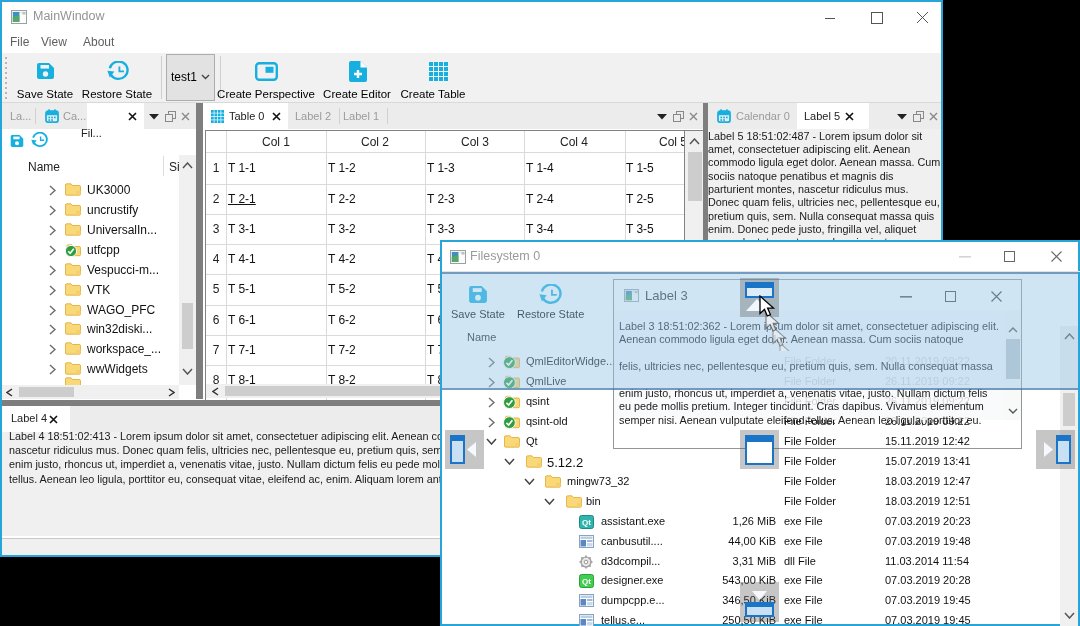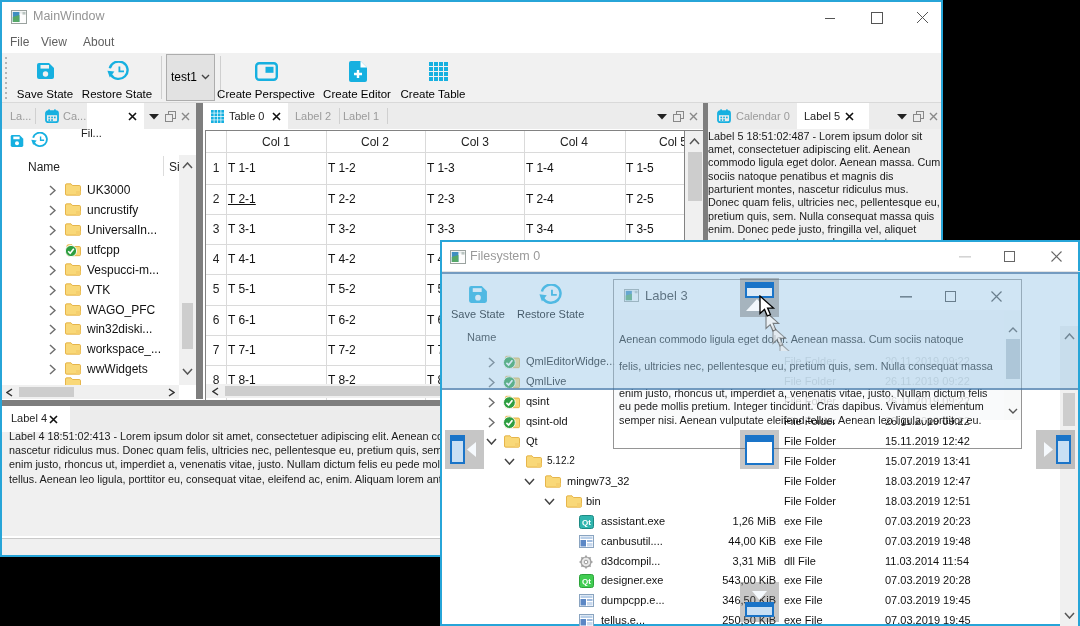--- a/index.html
+++ b/index.html
@@ -573,21 +573,21 @@
     <div class="txt" style="left:84px;top:193px;font-size:11px;color:#111;">Qt</div>
     <div class="txt" style="left:342px;top:193px;font-size:11px;color:#111;">File Folder</div>
     <div class="txt" style="left:443px;top:193px;font-size:11px;color:#111;">15.11.2019 12:42</div>
     <svg class="abs" style="left:62px;top:216px;" width="11" height="7">
       <path d="M1 1 L5.5 6 L10 1" fill="none" stroke="#444" stroke-width="1.5"></path>
     </svg>
     <svg class="abs" style="left:84px;top:213px;" width="16" height="13" viewBox="0 0 16 13">
       <path d="M0.5 2 Q0.5 0.8 1.7 0.8 L6 0.8 L7.5 2.5 L14.3 2.5 Q15.5 2.5 15.5 3.7 L15.5 11 Q15.5 12.2 14.3 12.2 L1.7 12.2 Q0.5 12.2 0.5 11 Z" fill="#f9d878" stroke="#dfa72e" stroke-width="0.8"></path>
       <path d="M11 8 L15.5 8 L15.5 11 Q15.5 12.2 14.3 12.2 L11 12.2 Z" fill="#f5cf6e"></path>
     </svg>
-    <div class="txt" style="left:105px;top:213px;font-size:10px;color:#111;">5.12.2</div>
+    <div class="txt" style="left:105px;top:213px;font-size:13px;color:#111;">5.12.2</div>
     <div class="txt" style="left:342px;top:213px;font-size:11px;color:#111;">File Folder</div>
     <div class="txt" style="left:443px;top:213px;font-size:11px;color:#111;">15.07.2019 13:41</div>
     <svg class="abs" style="left:82px;top:236px;" width="11" height="7">
       <path d="M1 1 L5.5 6 L10 1" fill="none" stroke="#444" stroke-width="1.5"></path>
     </svg>
     <svg class="abs" style="left:103px;top:233px;" width="16" height="13" viewBox="0 0 16 13">
       <path d="M0.5 2 Q0.5 0.8 1.7 0.8 L6 0.8 L7.5 2.5 L14.3 2.5 Q15.5 2.5 15.5 3.7 L15.5 11 Q15.5 12.2 14.3 12.2 L1.7 12.2 Q0.5 12.2 0.5 11 Z" fill="#f9d878" stroke="#dfa72e" stroke-width="0.8"></path>
       <path d="M11 8 L15.5 8 L15.5 11 Q15.5 12.2 14.3 12.2 L11 12.2 Z" fill="#f5cf6e"></path>
     </svg>
     <div class="txt" style="left:125px;top:233px;font-size:11px;color:#111;">mingw73_32</div>
@@ -692,20 +692,21 @@
     <rect x="11.5" y="2" width="3" height="2.6" fill="#b9c4c0"></rect>
   </svg>
   <div class="txt" style="left:31px;top:8px;font-size:13px;color:#333;">Label 3</div>
   <svg class="abs" style="left:286px;top:16px;" width="12" height="2">
       <rect width="12" height="1.6" fill="#555"></rect>
     </svg>
   <div class="abs" style="left:331px;top:11px;width:11px;height:11px;border:1px solid #444;"></div>
   <svg class="abs" style="left:377px;top:11px;" width="11" height="11">
       <path d="M0.5 0.5 L10.5 10.5 M10.5 0.5 L0.5 10.5" stroke="#444" stroke-width="1.2"></path>
     </svg>
+  <div class="lortext" style="left:5px;top:40px;">Label 3 18:51:02:362 - Lorem ipsum dolor sit amet, consectetuer adipiscing elit.</div>
   <div class="lortext" style="left:5px;top:53px;">Aenean commodo ligula eget dolor. Aenean massa. Cum sociis natoque</div>
   <div class="lortext" style="left:5px;top:80px;">felis, ultricies nec, pellentesque eu, pretium quis, sem. Nulla consequat massa</div>
   <div class="lortext" style="left:5px;top:107px;">enim justo, rhoncus ut, imperdiet a, venenatis vitae, justo. Nullam dictum felis</div>
   <div class="lortext" style="left:5px;top:120px;">eu pede mollis pretium. Integer tincidunt. Cras dapibus. Vivamus elementum</div>
   <div class="lortext" style="left:5px;top:134px;">semper nisi. Aenean vulputate eleifend tellus. Aenean leo ligula, porttitor eu.</div>
   <div class="abs" style="left:390px;top:31px;width:17px;height:109px;background:rgba(248,248,248,0.85);"></div>
   <svg class="abs" style="left:394px;top:47px;" width="10" height="6">
       <path d="M1 5 L5 1 L9 5" fill="none" stroke="#555" stroke-width="1.4"></path>
     </svg>
   <div class="abs" style="left:392px;top:59px;width:14px;height:40px;background:rgba(125,138,150,0.45);"></div>

